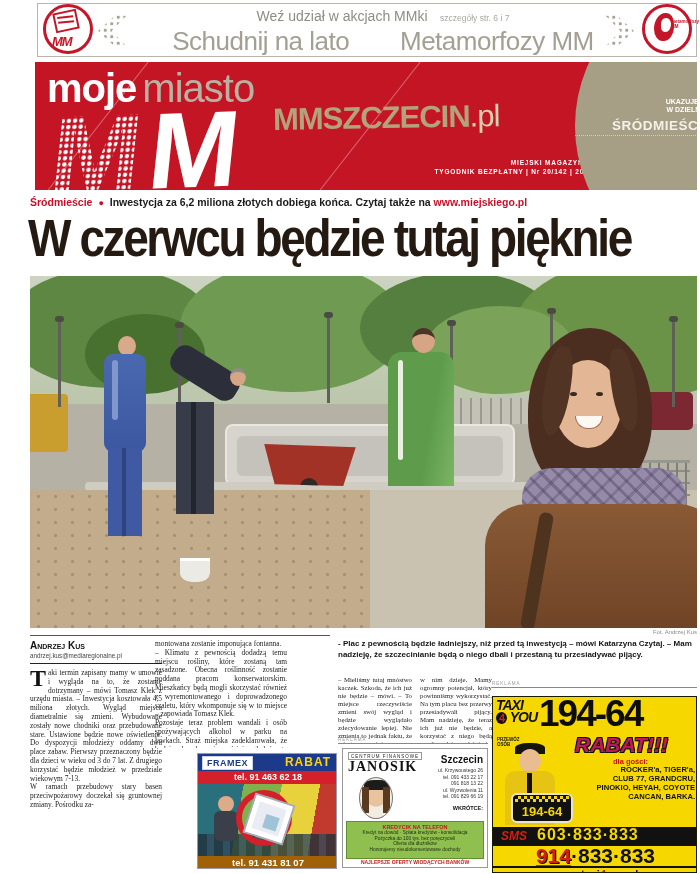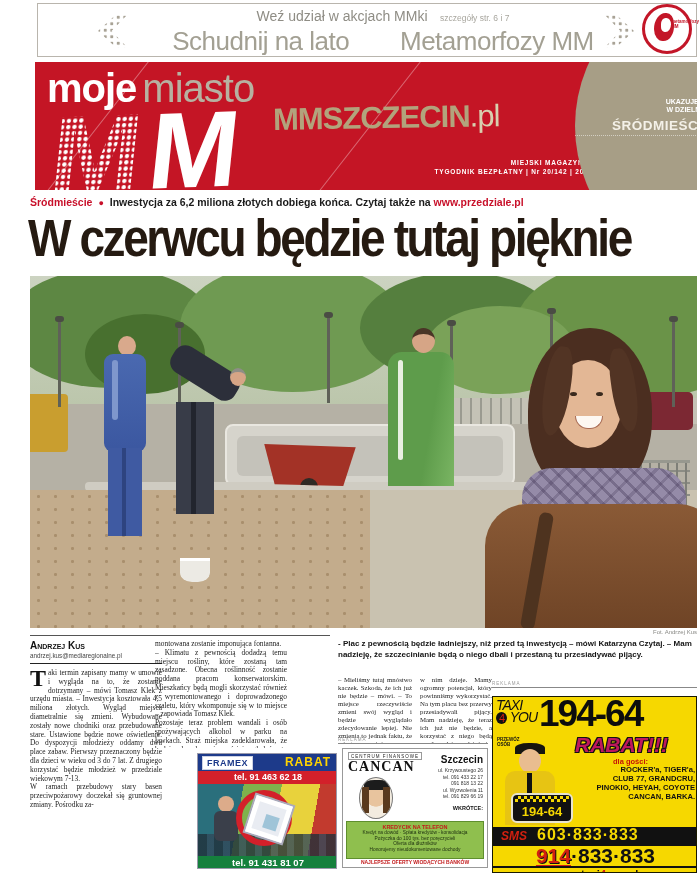--- a/index.html
+++ b/index.html
@@ -165,21 +165,21 @@
   .fx-scene{position:absolute;left:0;top:30px;width:140px;height:72px;
             background:linear-gradient(100deg,#2a6f7c 0 30%,#7fb24c 30% 55%,#e8d23c 55% 80%,#c23a2e 80%);}
   .fx-city{position:absolute;left:0;bottom:0;width:140px;height:22px;
            background:repeating-linear-gradient(90deg,#20303a 0 9px,#31495a 9px 16px);opacity:.8;}
   .fx-ring{position:absolute;left:38px;top:6px;width:56px;height:56px;border:6px solid #d3202a;border-radius:50%;}
   .fx-window{position:absolute;left:52px;top:16px;width:38px;height:38px;background:#e9ecf2;border:5px solid #fff;
              transform:rotate(18deg);box-shadow:0 0 0 2px #aab;}
   .fx-window:after{content:"";position:absolute;left:10px;top:10px;width:14px;height:14px;background:#9fc4d8;}
   .fx-man{position:absolute;left:20px;top:12px;width:16px;height:16px;background:#dcab8a;border-radius:50%;}
   .fx-man:after{content:"";position:absolute;left:-4px;top:15px;width:24px;height:30px;background:#3a3f4a;border-radius:6px;}
-  .fx-telb{position:absolute;left:0;top:102px;width:140px;height:14px;background:#15803d;color:#fff;
+  .fx-telb{position:absolute;left:0;top:102px;width:140px;height:14px;background:#a16207;color:#fff;
            font-weight:bold;font-size:9.5px;text-align:center;line-height:14px;}
 
   
   .janosik{left:342px;top:748px;width:146px;height:120px;border:1px solid #999;background:#fff;overflow:hidden;}
   .jn-pre{position:absolute;left:5px;top:3px;font-size:4.5px;letter-spacing:1px;color:#222;border:0.5px solid #999;padding:0.5px 2px;}
   .jn-brand{position:absolute;left:5px;top:10px;font-family:"Liberation Serif",serif;font-weight:bold;
             font-size:14px;letter-spacing:1px;color:#111;}
   .jn-oval{position:absolute;left:16px;top:28px;width:34px;height:42px;border:1px solid #777;border-radius:50%;
            background:radial-gradient(circle at 50% 45%,#e8c49e 0 38%,#f3ece0 40%);overflow:hidden;}
   .jn-hat{position:absolute;left:4px;top:2px;width:26px;height:10px;background:#1c1c1c;border-radius:40% 40% 0 0;}
@@ -189,21 +189,21 @@
   .jn-addr{position:absolute;left:66px;top:18px;width:74px;text-align:right;font-size:5px;line-height:6.5px;color:#333;}
   .jn-wkrotce{position:absolute;left:72px;top:56px;width:68px;text-align:right;font-size:5.5px;font-weight:bold;color:#111;}
   .jn-green{position:absolute;left:3px;top:72px;width:138px;height:38px;background:#8fbf4e;border:1px solid #5f8f2e;
             text-align:center;}
   .jn-offer-title{font-size:5.5px;font-weight:bold;color:#c21a1a;margin-top:2px;}
   .jn-offers{font-size:4.8px;line-height:5.6px;color:#1d2f10;}
   .jn-footer{position:absolute;left:3px;top:110px;width:138px;text-align:center;font-size:5px;font-weight:bold;color:#c21a1a;}
 
   
   .taxi{left:492px;top:696px;width:205px;height:177px;background:#f6d800;border:1px solid #1a1a00;overflow:hidden;}
-  .tx-brand{position:absolute;left:3px;top:2px;width:44px;color:#111;font-weight:400;font-style:italic;
+  .tx-brand{position:absolute;left:3px;top:2px;width:44px;color:#111;font-weight:700;font-style:italic;
             font-size:14px;line-height:12px;letter-spacing:-1px;}
   .tx-4{color:#d32010;background:#111;border-radius:50%;padding:0 3px;font-size:11px;font-style:normal;}
   .tx-sub{position:absolute;left:4px;top:40px;font-size:4.5px;font-weight:bold;color:#111;line-height:5px;}
   .tx-number{position:absolute;left:46px;top:-4px;font-size:37px;font-weight:800;color:#0d0d0d;letter-spacing:-2px;}
   .tx-rabat{position:absolute;left:82px;top:36px;font-size:21px;font-weight:800;color:#be185d;
             text-shadow:1px 1px 0 #111,-1px 1px 0 #111,1px -1px 0 #111,-1px -1px 0 #111;font-style:italic;}
   .tx-guests-label{position:absolute;left:120px;top:60px;font-size:7.5px;font-weight:bold;color:#c41408;}
   .tx-guests{position:absolute;left:86px;top:68px;width:116px;text-align:right;font-size:7.6px;line-height:9px;
              font-weight:800;color:#111;}
   .tx-driver-head{position:absolute;left:26px;top:52px;width:22px;height:24px;background:#e9bd90;border-radius:50%;}
@@ -222,20 +222,27 @@
   .tx-web{position:absolute;left:0;top:169px;width:205px;height:14px;background:#f6d800;border-top:2px solid #111;
           text-align:center;font-weight:800;font-size:11px;color:#111;line-height:12px;}
   .tx-web .w4{color:#d32010;}
 </style>
 </head>
 <body>
 
 <div id="page" data-name="newspaper-front-page">
 
   <div class="abs topbar" data-name="promo-bar">
+    <div class="sketchlogo logoL" data-name="mm-sketch-logo-icon">
+      <span class="sq" data-name="sketch-note-icon">
+          <i></i>
+          <i></i>
+        </span>
+      <span class="mmtxt" data-name="mm-logo-text">MM</span>
+    </div>
     <div class="abs chev chevL" data-name="dotted-chevron-left-icon"></div>
     <div class="abs tb-center" data-name="promo-center">
       <div>
         <span class="tb-line1" data-name="promo-headline">Weź udział w akcjach MMki</span>
         <span class="tb-note" data-name="promo-note">szczegóły str. 6 i 7</span>
       </div>
       <div class="tb-items">
         <span data-name="promo-item-schudnij">Schudnij na lato</span>
         <span data-name="promo-item-metamorfozy">Metamorfozy MM</span>
       </div>
@@ -275,21 +282,21 @@
     <div class="mh-circle" data-name="district-badge"></div>
     <div class="mh-pre prelined" data-name="district-badge-note">UKAZUJE SIĘ
 W DZIELNICY</div>
     <div class="mh-district" data-name="district-badge-name">ŚRÓDMIEŚCIE</div>
   </div>
 
   <div class="abs kicker" data-name="kicker-line">
     <span class="k-red" data-name="kicker-district">Śródmieście</span>
     <span class="k-dot" data-name="bullet-icon">●</span>
     <span data-name="kicker-text">Inwestycja za 6,2 miliona złotych dobiega końca. Czytaj także na</span>
-    <span class="k-link" data-name="kicker-website-link">www.przedziale.pl</span>
+    <span class="k-link" data-name="kicker-website-link">www.miejskiego.pl</span>
   </div>
 
   <h1 class="abs headline" data-name="main-headline">W czerwcu będzie tutaj pięknie</h1>
 
   <div class="abs photo" data-name="main-photo">
     <div class="ph ph-sky" data-name="photo-sky"></div>
     <div class="ph tree t1" data-name="photo-tree"></div>
     <div class="ph tree t2" data-name="photo-tree"></div>
     <div class="ph tree t3" data-name="photo-tree"></div>
     <div class="ph tree t4" data-name="photo-tree"></div>
@@ -366,21 +373,21 @@
       <div class="fx-city" data-name="ad-framex-city-skyline"></div>
       <div class="fx-man" data-name="ad-framex-person"></div>
       <div class="fx-ring" data-name="ad-framex-red-ring-icon"></div>
       <div class="fx-window" data-name="ad-framex-window-icon"></div>
     </div>
     <div class="fx-telb" data-name="ad-framex-phone-bottom">tel. 91 431 81 07</div>
   </div>
 
   <div class="abs janosik" data-name="ad-janosik">
     <div class="jn-pre" data-name="ad-janosik-pretitle">CENTRUM FINANSOWE</div>
-    <div class="jn-brand" data-name="ad-janosik-brand">CANCAN</div>
+    <div class="jn-brand" data-name="ad-janosik-brand">JANOSIK</div>
     <div class="jn-oval" data-name="ad-janosik-portrait-icon">
       <div class="jn-hat" data-name="janosik-hat-icon"></div>
       <div class="jn-hairL" data-name="janosik-hair-icon"></div>
       <div class="jn-hairR" data-name="janosik-hair-icon"></div>
     </div>
     <div class="jn-city" data-name="ad-janosik-city">Szczecin</div>
     <div class="jn-addr prelined" data-name="ad-janosik-address">ul. Krzywoustego 26
 tel. 091 433 22 17
 091 818 13 22
 ul. Wyzwolenia 11

